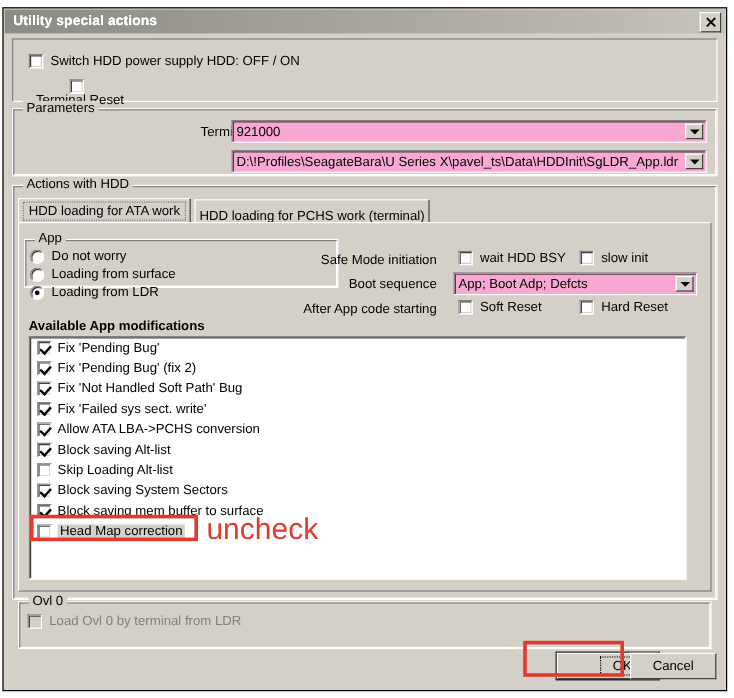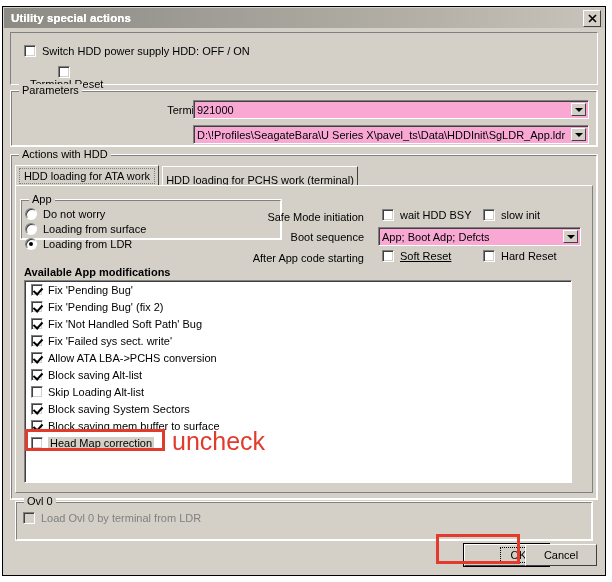--- a/index.html
+++ b/index.html
@@ -256,21 +256,21 @@
       <span class="lbl">slow init</span>
     </div>
 
     <div class="lab" style="left:160px;top:203px;width:200px;text-align:right;">Boot sequence</div>
     <div class="field" style="left:374px;top:199px;width:203px;height:19px;">
       <span class="val">App; Boot Adp; Defcts</span>
       <span class="arrowbtn"></span>
     </div>
 
     <div class="lab" style="left:160px;top:224px;width:200px;text-align:right;">After App code starting</div>
-    <div class="cb" style="left:378px;top:222px;text-decoration:underline;">
+    <div class="cb" style="left:378px;top:222px;">
       <span class="box"></span>
       <span class="lbl">Soft Reset</span>
     </div>
     <div class="cb" style="left:479px;top:222px;">
       <span class="box"></span>
       <span class="lbl">Hard Reset</span>
     </div>
 
     <div class="lab" style="left:20px;top:238px;font-weight:bold;">Available App modifications</div>
 

